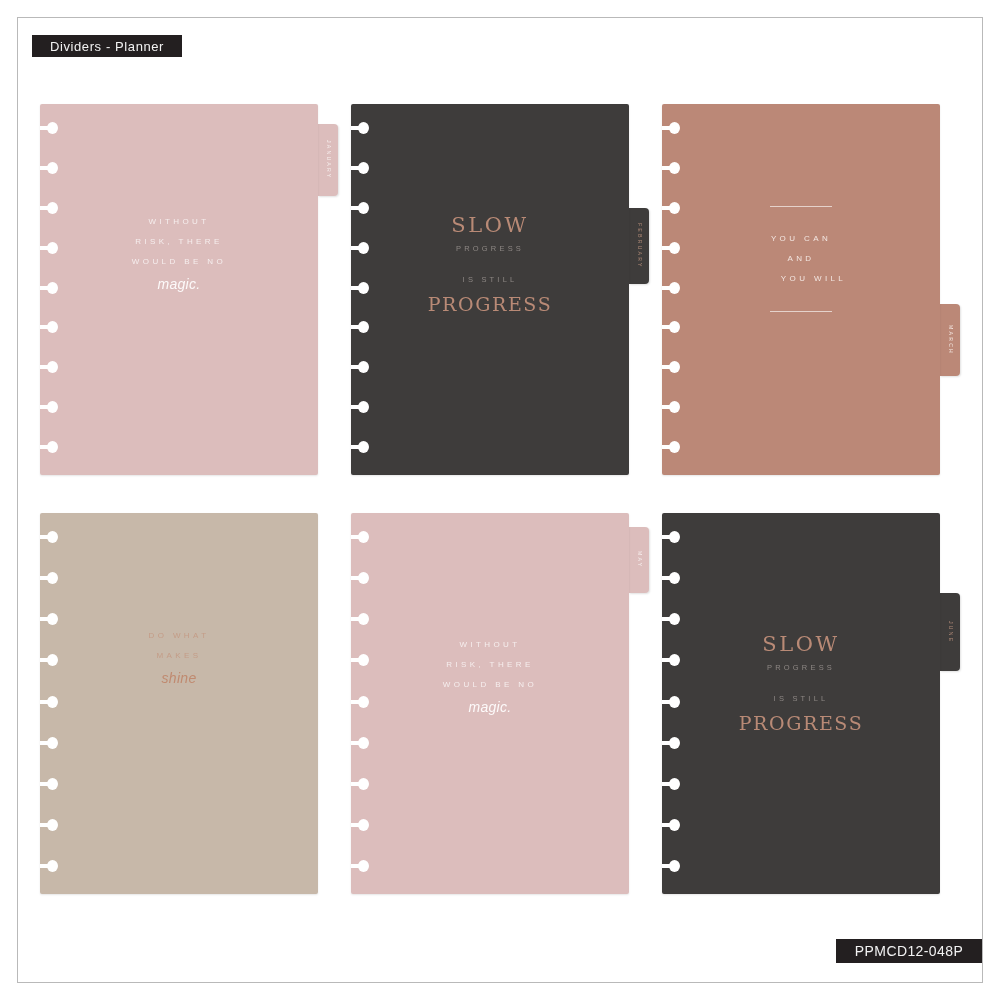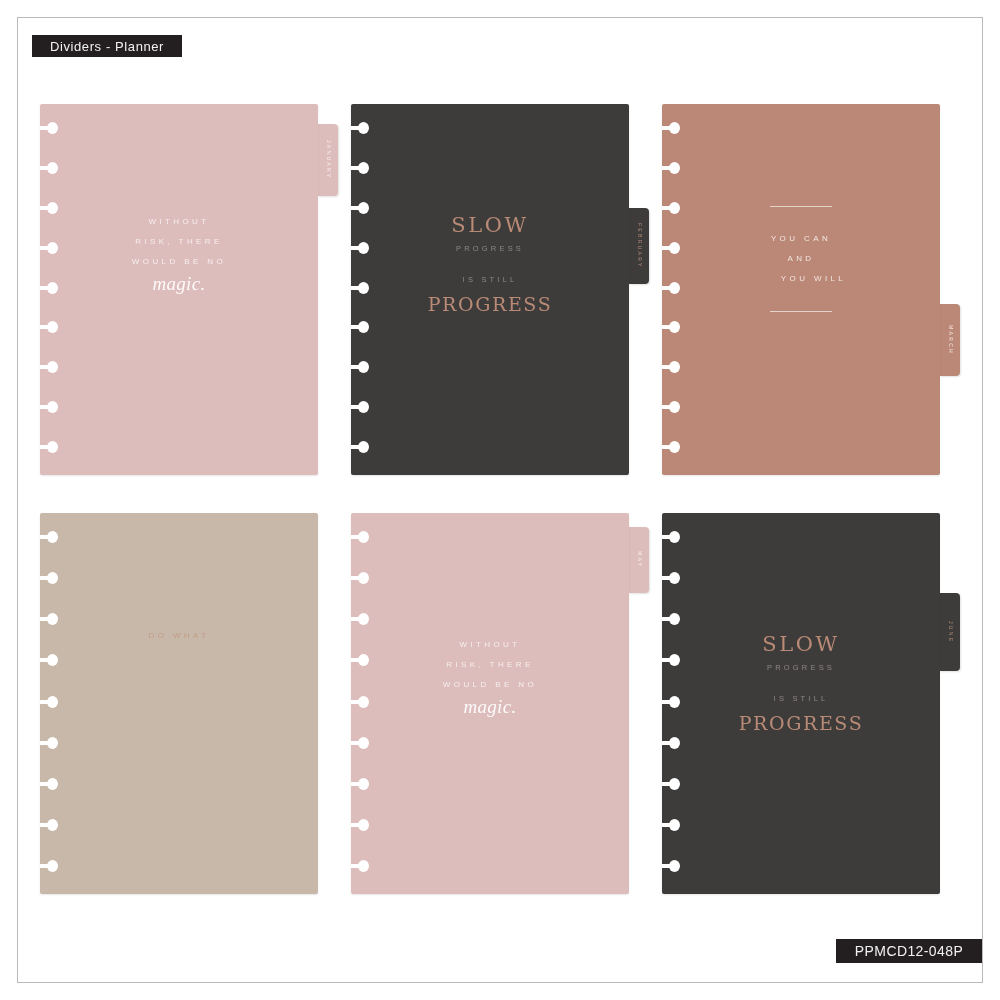--- a/index.html
+++ b/index.html
@@ -151,23 +151,23 @@
 
   .q-caps {
     font-family: "Liberation Sans", sans-serif;
     font-size: 8px;
     letter-spacing: 3.4px;
     line-height: 20px;
     text-transform: uppercase;
     font-weight: 400;
   }
   .q-script {
-    font-family: Liberation Serif, serif;
+    font-family: Liberation Sans, sans-serif;
     font-style: italic;
-    font-size: 19px;
+    font-size: 14px;
     line-height: 24px;
     letter-spacing: 0.3px;
     text-align: center;
   }
 
   
   .q-serif-lg {
     font-family: "DejaVu Serif", serif;
     font-size: 21px;
     letter-spacing: 2.6px;
@@ -399,20 +399,22 @@
               <div class="neck"></div>
               <div class="head"></div>
             </div>
             <div class="hole" style="top: 347px;">
               <div class="neck"></div>
               <div class="head"></div>
             </div>
           </div>
           <div class="quote" style="top: 113px;">
             <div class="q-caps" style="color: rgb(196, 156, 135);">DO WHAT</div>
+            <div class="q-caps" style="color: rgb(196, 156, 135);">MAKES</div>
+            <div class="q-script" style="color: rgb(192, 138, 112);">shine</div>
           </div>
         </div>
       </div>
       <div class="card" style="left: 311px; top: 409px; width: 278px; height: 381px;">
         <div class="card-tab" style="background: rgb(220, 189, 188); top: 14px; height: 66px;">
           <span class="tab-text" style="color: rgb(247, 239, 238);">MAY</span>
         </div>
         <div class="card-body" style="background: rgb(220, 189, 188);">
           <div class="holes">
             <div class="hole" style="top: 18px;">

